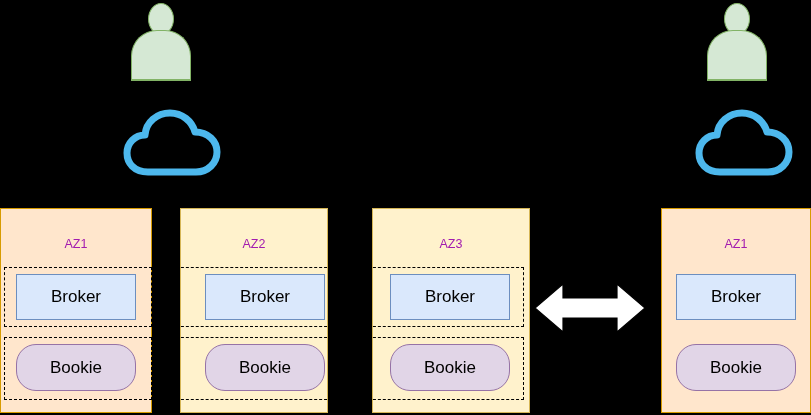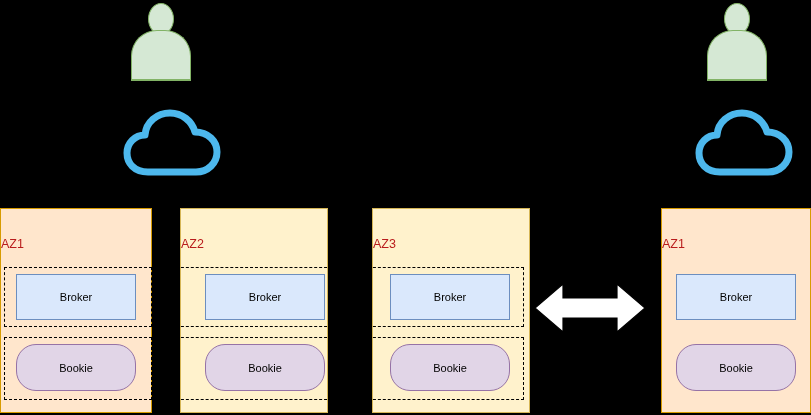--- a/index.html
+++ b/index.html
@@ -75,43 +75,44 @@
   }
   .az.lemon {
     background: #fff2cc;
     border-color: #d6b656;
   }
   .az-label {
     position: absolute;
     left: 0;
     right: 0;
     top: 28px;
+    text-align: center;
     font-size: 12.5px;
-    color: #b91c1c;
+    color: #a21caf;
     line-height: 14px;
   }
 
   
   .dashgroup {
     position: absolute;
     box-sizing: border-box;
     border: 1.6px dashed #000000;
     background: transparent;
   }
 
   
   .node {
     position: absolute;
     box-sizing: border-box;
     border-style: solid;
     border-width: 1.2px;
     display: flex;
     align-items: center;
     justify-content: center;
-    font-size: 11px;
+    font-size: 17px;
     color: #000000;
   }
   .node.broker {
     background: #dae8fc;
     border-color: #6c8ebf;
   }
   .node.bookie {
     background: #e1d5e7;
     border-color: #9673a6;
     border-radius: 20px;

